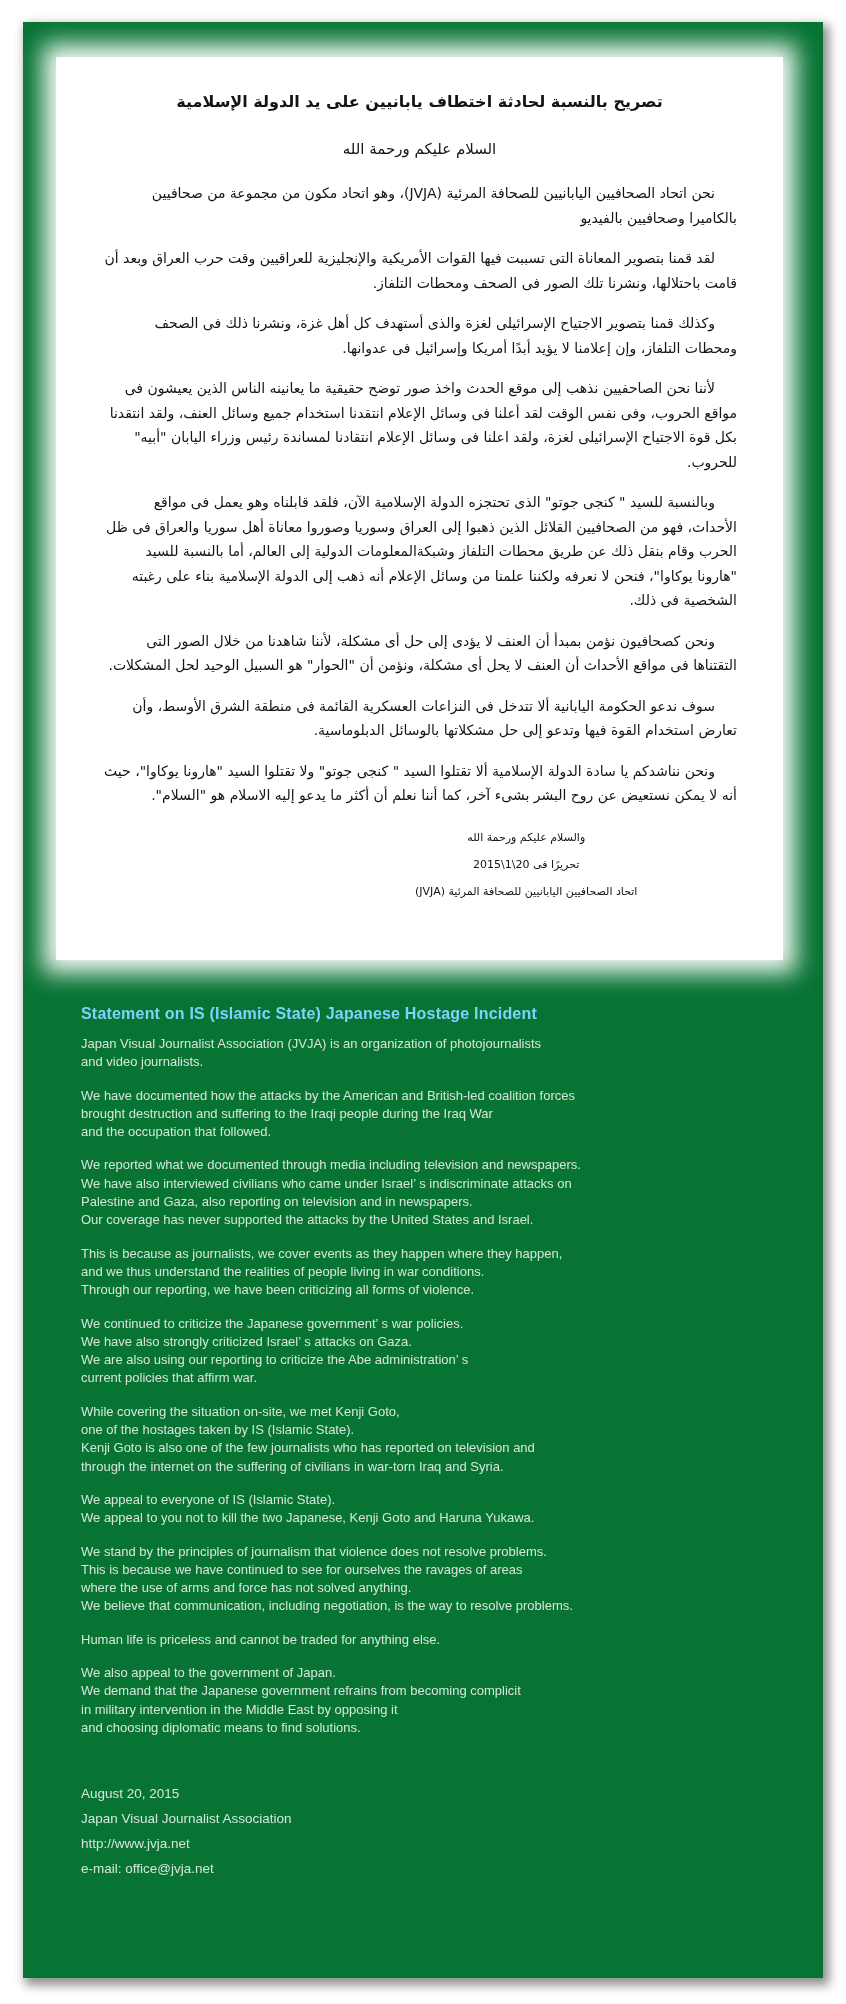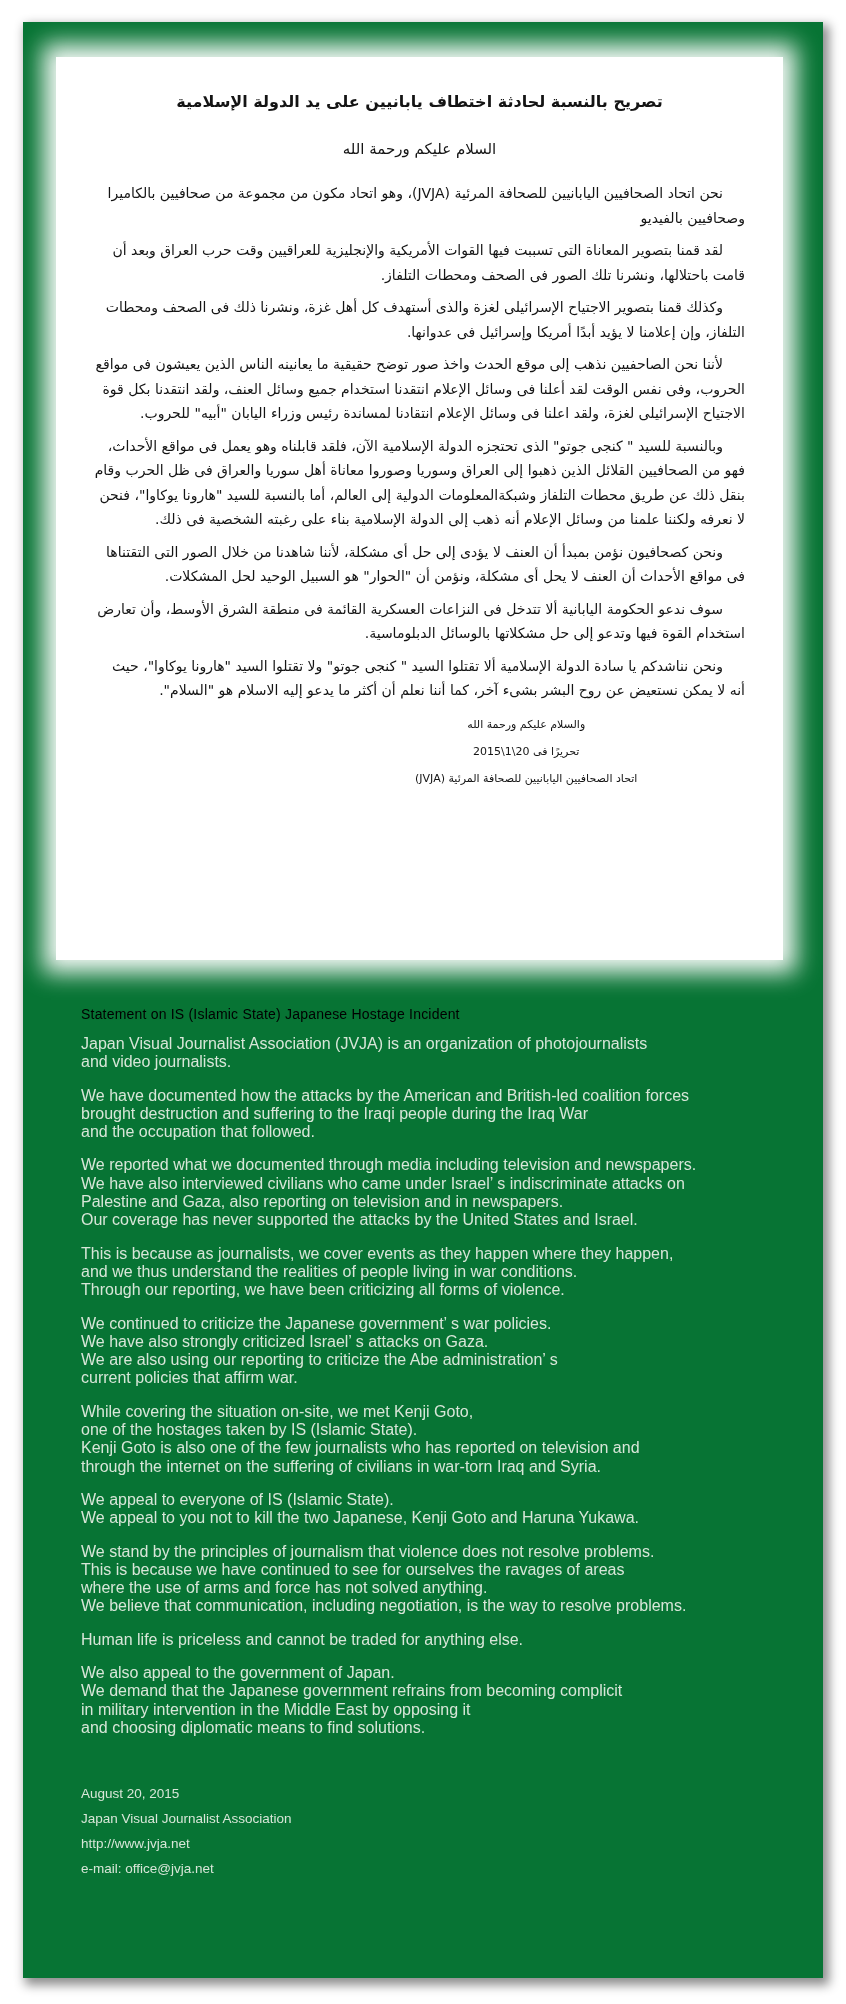--- a/index.html
+++ b/index.html
@@ -24,32 +24,32 @@
   .ar{direction:rtl;font-family:"DejaVu Sans",sans-serif;color:#141414;}
   .ar-title{
     text-align:center;font-weight:bold;font-size:16px;line-height:22px;
     margin:0 0 26px 0;
   }
   .ar-greeting{
     text-align:center;font-weight:normal;font-size:15px;line-height:20px;
     margin:0 0 22px 0;
   }
   .ar-body p{
-    margin:8px;text-align:right;font-size:14px;line-height:24.5px;text-indent:22px;
+    margin:16px;text-align:right;font-size:14px;line-height:24.5px;text-indent:22px;
   }
   .ar-closing{
     width:68%;margin-top:4px;text-align:center;font-size:11px;line-height:27px;
   }
   .english{margin:45px 0 0 58px;width:690px;}
   .en-title{
-    margin:0 0 12px 0;font-size:14px;line-height:18px;font-weight:normal;
-    color:#000000;letter-spacing:0.2px;
+    margin:0 0 12px 0;font-size:16px;line-height:18px;font-weight:bold;
+    color:#7dd3fc;letter-spacing:0.2px;
   }
   .en-body p{
-    margin:15px 0 0 0;font-size:16px;line-height:18.3px;color:#d8e6d8;
+    margin:15px 0 0 0;font-size:13px;line-height:18.3px;color:#d8e6d8;
   }
   .en-body p:first-child{margin-top:0;}
   .en-footer{margin-top:44px;}
   .en-footer div{
     font-size:13.5px;line-height:25px;color:#d8e6d8;
   }
 </style>
 </head>
 <body>
 

